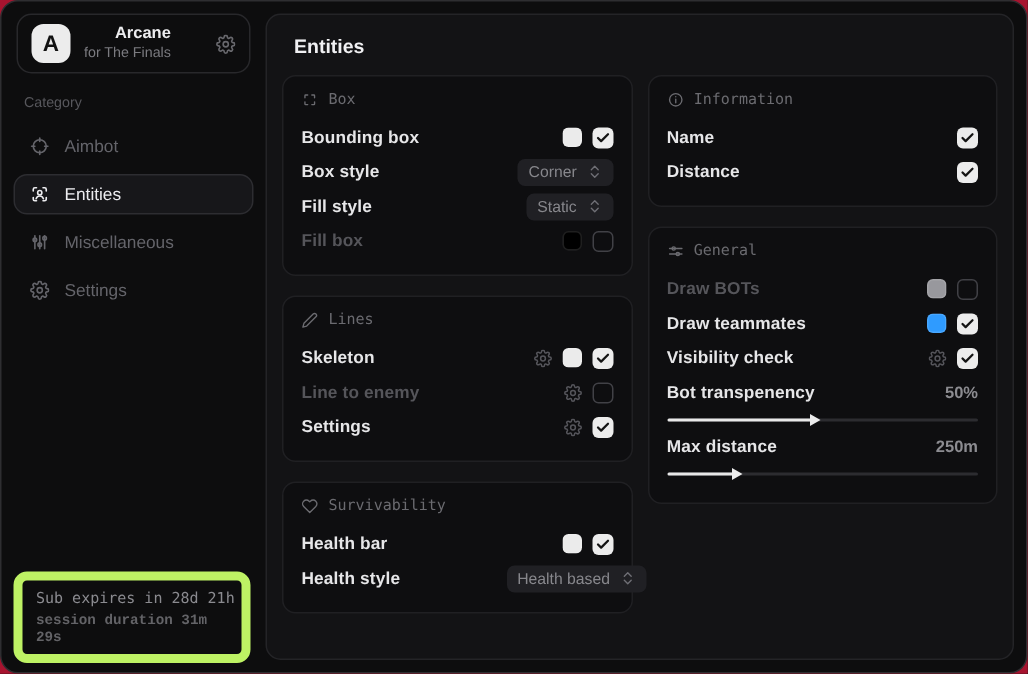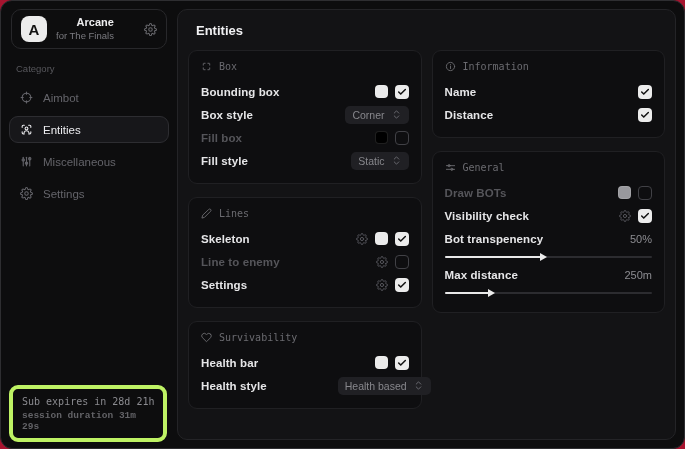--- a/index.html
+++ b/index.html
@@ -10,21 +10,21 @@
   .brand-card{border:1px solid #28282b;border-radius:10px;padding:6px 9px;display:flex;align-items:center;gap:9px;margin:0 2px 14px;}
   .logo{width:26px;height:26px;border-radius:8px;background:#ececec;color:#121212;font-weight:bold;font-size:15px;display:flex;align-items:center;justify-content:center;flex:none;}
   .brand-text{display:flex;flex-direction:column;line-height:1.25;text-align:right;}
   .brand-name{font-size:11px;font-weight:bold;color:#ededef;}
   .brand-sub{font-size:9.5px;color:#7b7b80;}
   .brand-gear{margin-left:auto;color:#68686d;display:flex;}
   .category{font-size:9.5px;color:#57575c;margin:0 7px 10px;}
   .nav{display:flex;flex-direction:column;gap:5px;}
   .nav-item{display:flex;align-items:flex-end;gap:10px;padding:6px 10px;border-radius:9px;border:1px solid transparent;color:#64646a;font-size:11.5px;cursor:pointer;}
   .nav-item.active{background:#17171a;border-color:#2d2d31;color:#ededf0;}
-  .footer-card{margin-top:auto;border:4px solid #bef264;border-radius:9px;padding:7px 9px 6px;margin-left:0;margin-right:2px;}
+  .footer-card{margin-top:auto;border:6px solid #bef264;border-radius:9px;padding:7px 9px 6px;margin-left:0;margin-right:2px;}
   .footer-line1{font-family:"DejaVu Sans Mono",monospace;font-size:10px;color:#8b8b90;margin-bottom:3px;white-space:nowrap;}
   .footer-line2{font-size:9.5px;font-weight:bold;color:#636367;font-family:Liberation Mono, monospace;}
   
   .main{flex:1;margin:8px 8px 8px 0;background:#131315;border:1px solid #242427;border-radius:10px;padding:11px 10px 10px;display:flex;flex-direction:column;}
   .page-title{font-size:13px;font-weight:bold;color:#f1f1f3;margin:2px 0 12px 8px;}
   .columns{display:flex;gap:10px;align-items:flex-start;}
   .col{flex:1;display:flex;flex-direction:column;gap:13px;min-width:0;}
   .panel{background:#0e0e10;border:1px solid #202023;border-radius:9px;padding:10px 12px 12px;}
   .panel-header{display:flex;align-items:center;gap:7px;color:#6b6b70;font-family:"DejaVu Sans Mono",monospace;font-size:10px;margin-bottom:9px;}
   .row{display:flex;align-items:center;min-height:21px;gap:24px;}
@@ -32,21 +32,21 @@
   .row-label{font-size:11.5px;font-weight:bold;color:#e6e6e8;letter-spacing:.1px;white-space:nowrap;}
   .row.dimmed .row-label{color:#55555a;}
   .controls{margin-left:auto;display:flex;align-items:center;gap:7px;}
   .gear-btn{color:#55555b;display:flex;cursor:pointer;}
   .swatch{width:13px;height:13px;border-radius:4px;border:1px solid rgba(255,255,255,.12);cursor:pointer;flex:none;}
   .checkbox{width:14px;height:14px;border-radius:4px;display:flex;align-items:center;justify-content:center;cursor:pointer;flex:none;}
   .checkbox.checked{background:#ececec;}
   .checkbox.unchecked{border:1.5px solid #414146;}
   .dropdown{background:#202024;border-radius:5px;padding:3px 7px;display:flex;align-items:center;gap:6px;color:#87878c;font-size:10.5px;cursor:pointer;white-space:nowrap;margin-left:47px;}
   .dropdown .icn{color:#6f6f75;}
-  .value{color:#8c8c91;font-size:11px;font-weight:normal;}
+  .value{color:#8c8c91;font-size:11px;font-weight:bold;}
   .slider-track{position:relative;height:2px;background:#2c2c30;border-radius:2px;margin:7px 0 6px;cursor:pointer;}
   .slider-fill{position:absolute;left:0;top:0;height:2px;background:#e8e8e8;border-radius:2px;}
   .slider-thumb{position:absolute;top:-3.5px;width:0;height:0;border-left:7px solid #ececec;border-top:4.5px solid transparent;border-bottom:4.5px solid transparent;}
   .icn{display:flex;}
   .icn svg{display:block;}
 </style>
 </head>
 <body>
 
 <div class="window">
@@ -160,41 +160,41 @@
                   <span>Corner</span>
                   <span class="icn">
                     <svg width="11" height="11" viewBox="0 0 24 24" fill="none" stroke="currentColor" stroke-width="2" stroke-linecap="round" stroke-linejoin="round">
                       <polyline points="7 9 12 4 17 9"></polyline>
                       <polyline points="7 15 12 20 17 15"></polyline>
                     </svg>
                   </span>
                 </div>
               </span>
             </div>
-            <div class="row dimmed">
-              <span class="row-label">Fill box</span>
-              <span class="controls">
-                <span class="swatch" style="background: rgb(0, 0, 0);"></span>
-                <span class="checkbox unchecked"></span>
-              </span>
-            </div>
             <div class="row">
               <span class="row-label">Fill style</span>
               <span class="controls">
                 <div class="dropdown">
                   <span>Static</span>
                   <span class="icn">
                     <svg width="11" height="11" viewBox="0 0 24 24" fill="none" stroke="currentColor" stroke-width="2" stroke-linecap="round" stroke-linejoin="round">
                       <polyline points="7 9 12 4 17 9"></polyline>
                       <polyline points="7 15 12 20 17 15"></polyline>
                     </svg>
                   </span>
                 </div>
               </span>
             </div>
+            <div class="row dimmed">
+              <span class="row-label">Fill box</span>
+              <span class="controls">
+                <span class="swatch" style="background: rgb(0, 0, 0);"></span>
+                <span class="checkbox unchecked"></span>
+              </span>
+            </div>
           </section>
           <section class="panel">
             <div class="panel-header">
               <span class="icn">
                 <svg width="11" height="11" viewBox="0 0 24 24" fill="none" stroke="currentColor" stroke-width="2" stroke-linecap="round" stroke-linejoin="round">
                   <path d="M17 3a2.8 2.8 0 1 1 4 4L7.5 20.5 2 22l1.5-5.5z"></path>
                 </svg>
               </span>
               <span>Lines</span>
             </div>
@@ -326,20 +326,31 @@
               <span>General</span>
             </div>
             <div class="row dimmed">
               <span class="row-label">Draw BOTs</span>
               <span class="controls">
                 <span class="swatch" style="background: rgb(152, 152, 157);"></span>
                 <span class="checkbox unchecked"></span>
               </span>
             </div>
             <div class="row">
+              <span class="row-label">Draw teammates</span>
+              <span class="controls">
+                <span class="swatch" style="background: rgb(47, 155, 255);"></span>
+                <span class="checkbox checked">
+                  <svg width="10" height="10" viewBox="0 0 24 24" fill="none" stroke="#141414" stroke-width="3.6" stroke-linecap="round" stroke-linejoin="round">
+                    <polyline points="20 6 9 17 4 12"></polyline>
+                  </svg>
+                </span>
+              </span>
+            </div>
+            <div class="row">
               <span class="row-label">Visibility check</span>
               <span class="controls">
                 <span class="icn gear-btn">
                   <svg width="12" height="12" viewBox="0 0 24 24" fill="none" stroke="currentColor" stroke-width="2" stroke-linecap="round" stroke-linejoin="round">
                     <circle cx="12" cy="12" r="3.2"></circle>
                     <path d="M19.4 15a1.6 1.6 0 0 0 .3 1.8l.1.1a2 2 0 1 1-2.9 2.9l-.1-.1a1.6 1.6 0 0 0-1.8-.3 1.6 1.6 0 0 0-1 1.5V21a2 2 0 0 1-4 0v-.1a1.6 1.6 0 0 0-1-1.5 1.6 1.6 0 0 0-1.8.3l-.1.1a2 2 0 1 1-2.9-2.9l.1-.1a1.6 1.6 0 0 0 .3-1.8 1.6 1.6 0 0 0-1.5-1H3a2 2 0 0 1 0-4h.1a1.6 1.6 0 0 0 1.5-1 1.6 1.6 0 0 0-.3-1.8l-.1-.1a2 2 0 1 1 2.9-2.9l.1.1a1.6 1.6 0 0 0 1.8.3H9a1.6 1.6 0 0 0 1-1.5V3a2 2 0 0 1 4 0v.1a1.6 1.6 0 0 0 1 1.5 1.6 1.6 0 0 0 1.8-.3l.1-.1a2 2 0 1 1 2.9 2.9l-.1.1a1.6 1.6 0 0 0-.3 1.8V9a1.6 1.6 0 0 0 1.5 1h.1a2 2 0 0 1 0 4h-.1a1.6 1.6 0 0 0-1.5 1z"></path>
                   </svg>
                 </span>
                 <span class="checkbox checked">
                   <svg width="10" height="10" viewBox="0 0 24 24" fill="none" stroke="#141414" stroke-width="3.6" stroke-linecap="round" stroke-linejoin="round">

